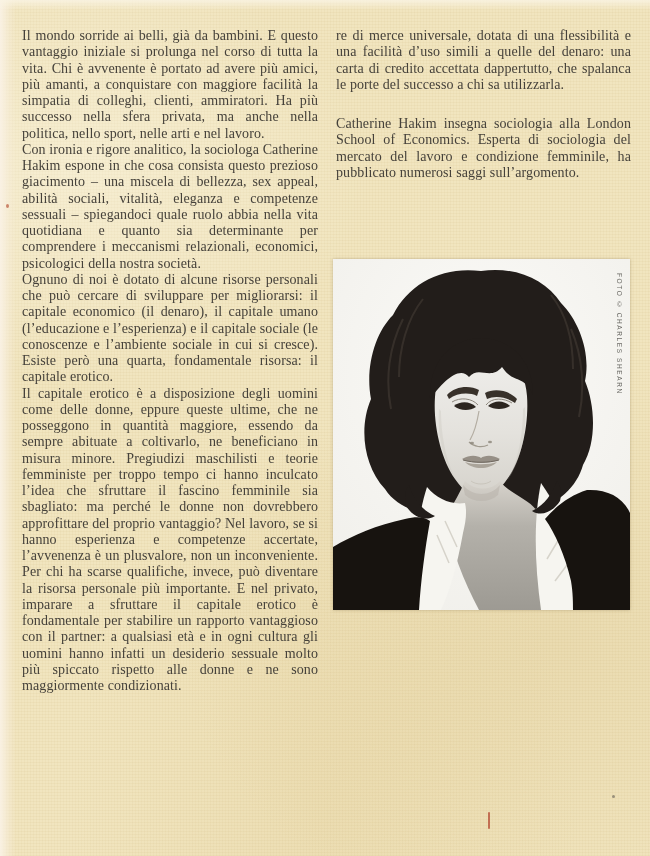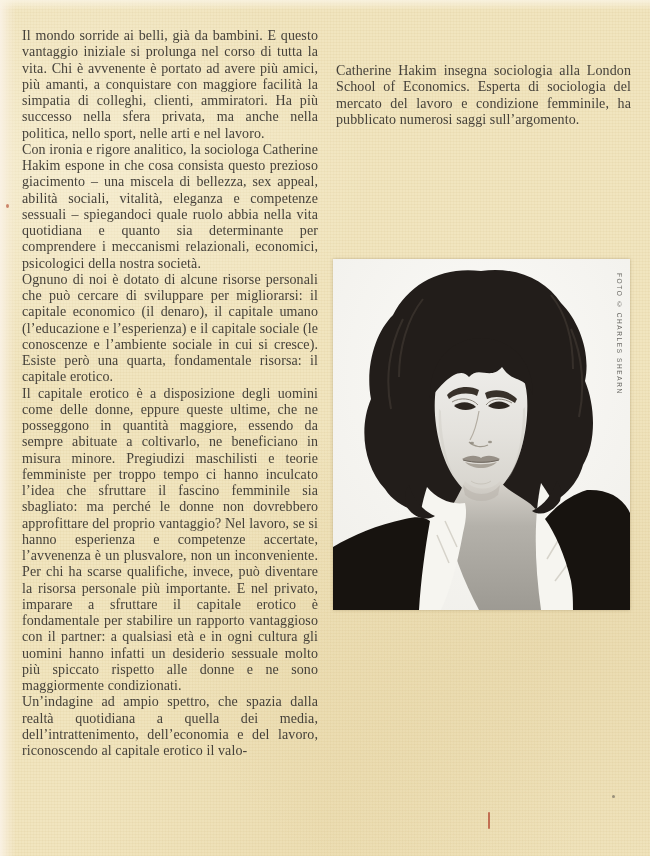--- a/index.html
+++ b/index.html
@@ -16,21 +16,21 @@
     color:#45413a;
   }
   .edge-left{position:absolute;left:0;top:0;width:16px;height:100%;
     background:linear-gradient(90deg, rgba(250,242,229,.95), rgba(247,237,219,.45) 55%, rgba(247,237,219,0));}
   .edge-top{position:absolute;left:0;top:0;width:100%;height:10px;
     background:linear-gradient(180deg, rgba(250,244,228,.85), rgba(250,244,228,0));}
   .col{position:absolute;text-align:justify;font-size:14px;line-height:16.25px;letter-spacing:.1px;}
   .col p{margin:0;}
   .col-left{left:22px;top:28px;width:296px;}
   .col-right{left:336px;top:28px;width:295px;}
-  .col-right p.bio{margin-top:35px;}
+  .col-right p.bio{margin-top:23px;}
   .photo{position:absolute;left:333px;top:259px;width:297px;height:351px;margin:0;
     background:#f7f6f2;box-shadow:0 0 3px rgba(110,90,50,.35);}
   .photo svg{display:block;}
   .credit{position:absolute;top:14px;right:7px;writing-mode:vertical-rl;
     font-family:"Liberation Sans","DejaVu Sans",sans-serif;font-size:6.5px;
     letter-spacing:1.6px;color:#6e6d68;white-space:nowrap;}
   .artifact-red-line{position:absolute;left:488px;top:812px;width:2px;height:17px;
     background:#b0402a;opacity:.7;border-radius:1px;}
   .artifact-red-dot{position:absolute;left:6px;top:204px;width:3px;height:4px;
     background:#c06a50;border-radius:50%;opacity:.8;}
@@ -42,24 +42,24 @@
 
 <div class="page">
   <div class="edge-left"></div>
   <div class="edge-top"></div>
 
   <div class="col col-left">
     <p>Il mondo sorride ai belli, già da bambini. E questo vantaggio iniziale si prolunga nel corso di tutta la vita. Chi è avvenente è portato ad avere più amici, più amanti, a conquistare con maggiore facilità la simpatia di colleghi, clienti, ammiratori. Ha più successo nella sfera privata, ma anche nella politica, nello sport, nelle arti e nel lavoro.</p>
     <p>Con ironia e rigore analitico, la sociologa Catherine Hakim espone in che cosa consista questo prezioso giacimento – una miscela di bellezza, sex appeal, abilità sociali, vitalità, eleganza e competenze sessuali – spiegandoci quale ruolo abbia nella vita quotidiana e quanto sia determinante per comprendere i meccanismi relazionali, economici, psicologici della nostra società.</p>
     <p>Ognuno di noi è dotato di alcune risorse personali che può cercare di sviluppare per migliorarsi: il capitale economico (il denaro), il capitale umano (l’educazione e l’esperienza) e il capitale sociale (le conoscenze e l’ambiente sociale in cui si cresce). Esiste però una quarta, fondamentale risorsa: il capitale erotico.</p>
     <p>Il capitale erotico è a disposizione degli uomini come delle donne, eppure queste ultime, che ne posseggono in quantità maggiore, essendo da sempre abituate a coltivarlo, ne beneficiano in misura minore. Pregiudizi maschilisti e teorie femministe per troppo tempo ci hanno inculcato l’idea che sfruttare il fascino femminile sia sbagliato: ma perché le donne non dovrebbero approfittare del proprio vantaggio? Nel lavoro, se si hanno esperienza e competenze accertate, l’avvenenza è un plusvalore, non un inconveniente. Per chi ha scarse qualifiche, invece, può diventare la risorsa personale più importante. E nel privato, imparare a sfruttare il capitale erotico è fondamentale per stabilire un rapporto vantaggioso con il partner: a qualsiasi età e in ogni cultura gli uomini hanno infatti un desiderio sessuale molto più spiccato rispetto alle donne e ne sono maggiormente condizionati.</p>
-    <p>Un’indagine ad ampio spettro, che spazia dalla realtà quotidiana a quella dei media, dell’intrattenimento, dell’economia e del lavoro, riconoscendo al capitale erotico il valo-</p>
   </div>
 
   <div class="col col-right">
+    <p>re di merce universale, dotata di una flessibilità e una facilità d’uso simili a quelle del denaro: una carta di credito accettata dappertutto, che spalanca le porte del successo a chi sa utilizzarla.</p>
     <p class="bio">Catherine Hakim insegna sociologia alla London School of Economics. Esperta di sociologia del mercato del lavoro e condizione femminile, ha pubblicato numerosi saggi sull’argomento.</p>
   </div>
 
   <figure class="photo">
     <svg width="297" height="351" viewBox="0 0 297 351" xmlns="http://www.w3.org/2000/svg">
       <defs>
         <radialGradient id="pbg" cx="0.5" cy="0.32" r="0.95">
           <stop offset="0" stop-color="#fbfaf7"></stop>
           <stop offset="1" stop-color="#eeede8"></stop>
         </radialGradient>

